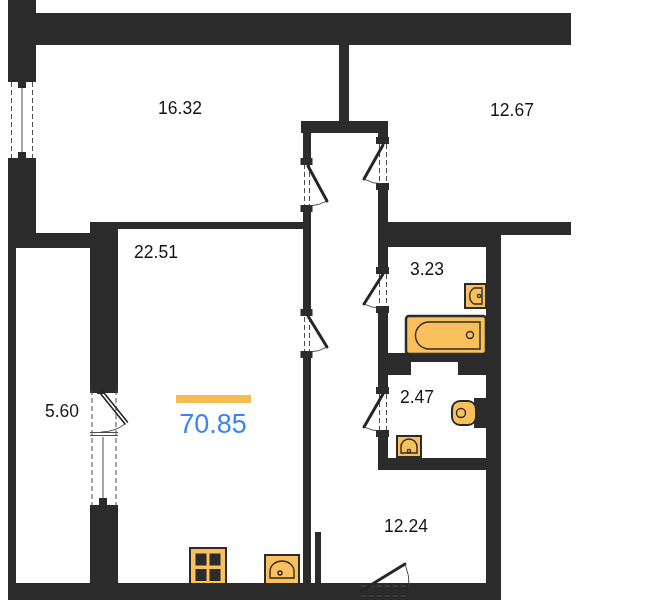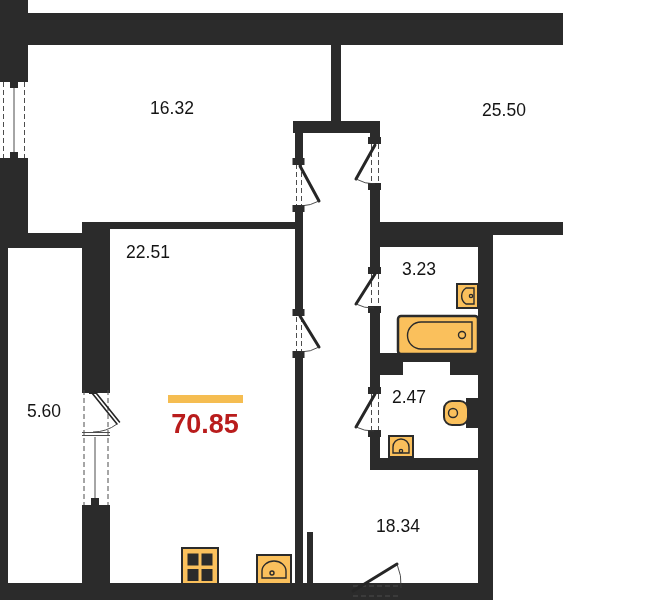--- a/index.html
+++ b/index.html
@@ -4,38 +4,38 @@
 <style>
   :root{
     --wall:#2b2b2b;
     --fixture:#FAC05C;
     --accent:#F5BD51;
     --bg:#ffffff;
   }
   html,body{margin:0;padding:0;background:var(--bg);}
   .plan{
     position:relative;width:563px;height:600px;background:var(--bg);
-    font-family:"Liberation Sans", sans-serif;overflow:hidden;
+    font-family:"Liberation Sans", sans-serif;overflow:hidden;margin-left:8px;
   }
   .plan svg{position:absolute;left:0;top:0;}
   .wall{fill:var(--wall);stroke:none;}
   .fixture{fill:var(--fixture);stroke:var(--wall);}
   .fixline{fill:none;stroke:var(--wall);stroke-width:1.4;}
   .dash{stroke:#4d4d4d;stroke-width:1;stroke-dasharray:5 3;fill:none;}
   .thin{stroke:#4d4d4d;stroke-width:1;fill:none;}
   .leaf{stroke:#262626;stroke-width:3;fill:none;stroke-linecap:round;}
   .leaf2{stroke:#262626;stroke-width:1.6;fill:none;stroke-linecap:round;}
   .arc{stroke:#3a3a3a;stroke-width:0.9;fill:none;}
   .room-label{
     position:absolute;transform:translate(-50%,-50%);
     font-size:17.5px;color:#141414;white-space:nowrap;
   }
   .total-label{
     position:absolute;transform:translate(-50%,-50%);
-    font-size:27px;font-weight:bold;color:#b91c1c;white-space:nowrap;
+    font-size:27px;font-weight:normal;color:#3b82f6;white-space:nowrap;
   }
   .accent-bar{position:absolute;background:var(--accent);}
 </style>
 </head>
 <body>
 
 <div class="plan">
   <svg width="663" height="600" viewBox="0 0 663 600">
 
     <g>
@@ -187,22 +187,22 @@
     </g>
 
     <g>
       <rect class="fixture" stroke-width="2" x="257" y="555" width="34" height="29"></rect>
       <path class="fixline" d="M262,578 L262,571 A12,10 0 0 1 286,571 L286,578 Z"></path>
       <circle class="fixline" cx="272" cy="573" r="2"></circle>
     </g>
   </svg>
 
   <span class="room-label" style="left:172px;top:108px">16.32</span>
-  <span class="room-label" style="left:504px;top:110px">25.50</span>
+  <span class="room-label" style="left:504px;top:110px">12.67</span>
   <span class="room-label" style="left:148px;top:252px">22.51</span>
   <span class="room-label" style="left:419px;top:269px">3.23</span>
   <span class="room-label" style="left:409px;top:397px">2.47</span>
-  <span class="room-label" style="left:44px;top:411px">5.60</span>
-  <span class="room-label" style="left:398px;top:526px">18.34</span>
+  <span class="room-label" style="left:54px;top:411px">5.60</span>
+  <span class="room-label" style="left:398px;top:526px">12.24</span>
 
   <div class="accent-bar" style="left:168px;top:395px;width:75px;height:8px"></div>
   <span class="total-label" style="left:205px;top:424px">70.85</span>
 </div>
 
 </body></html>

